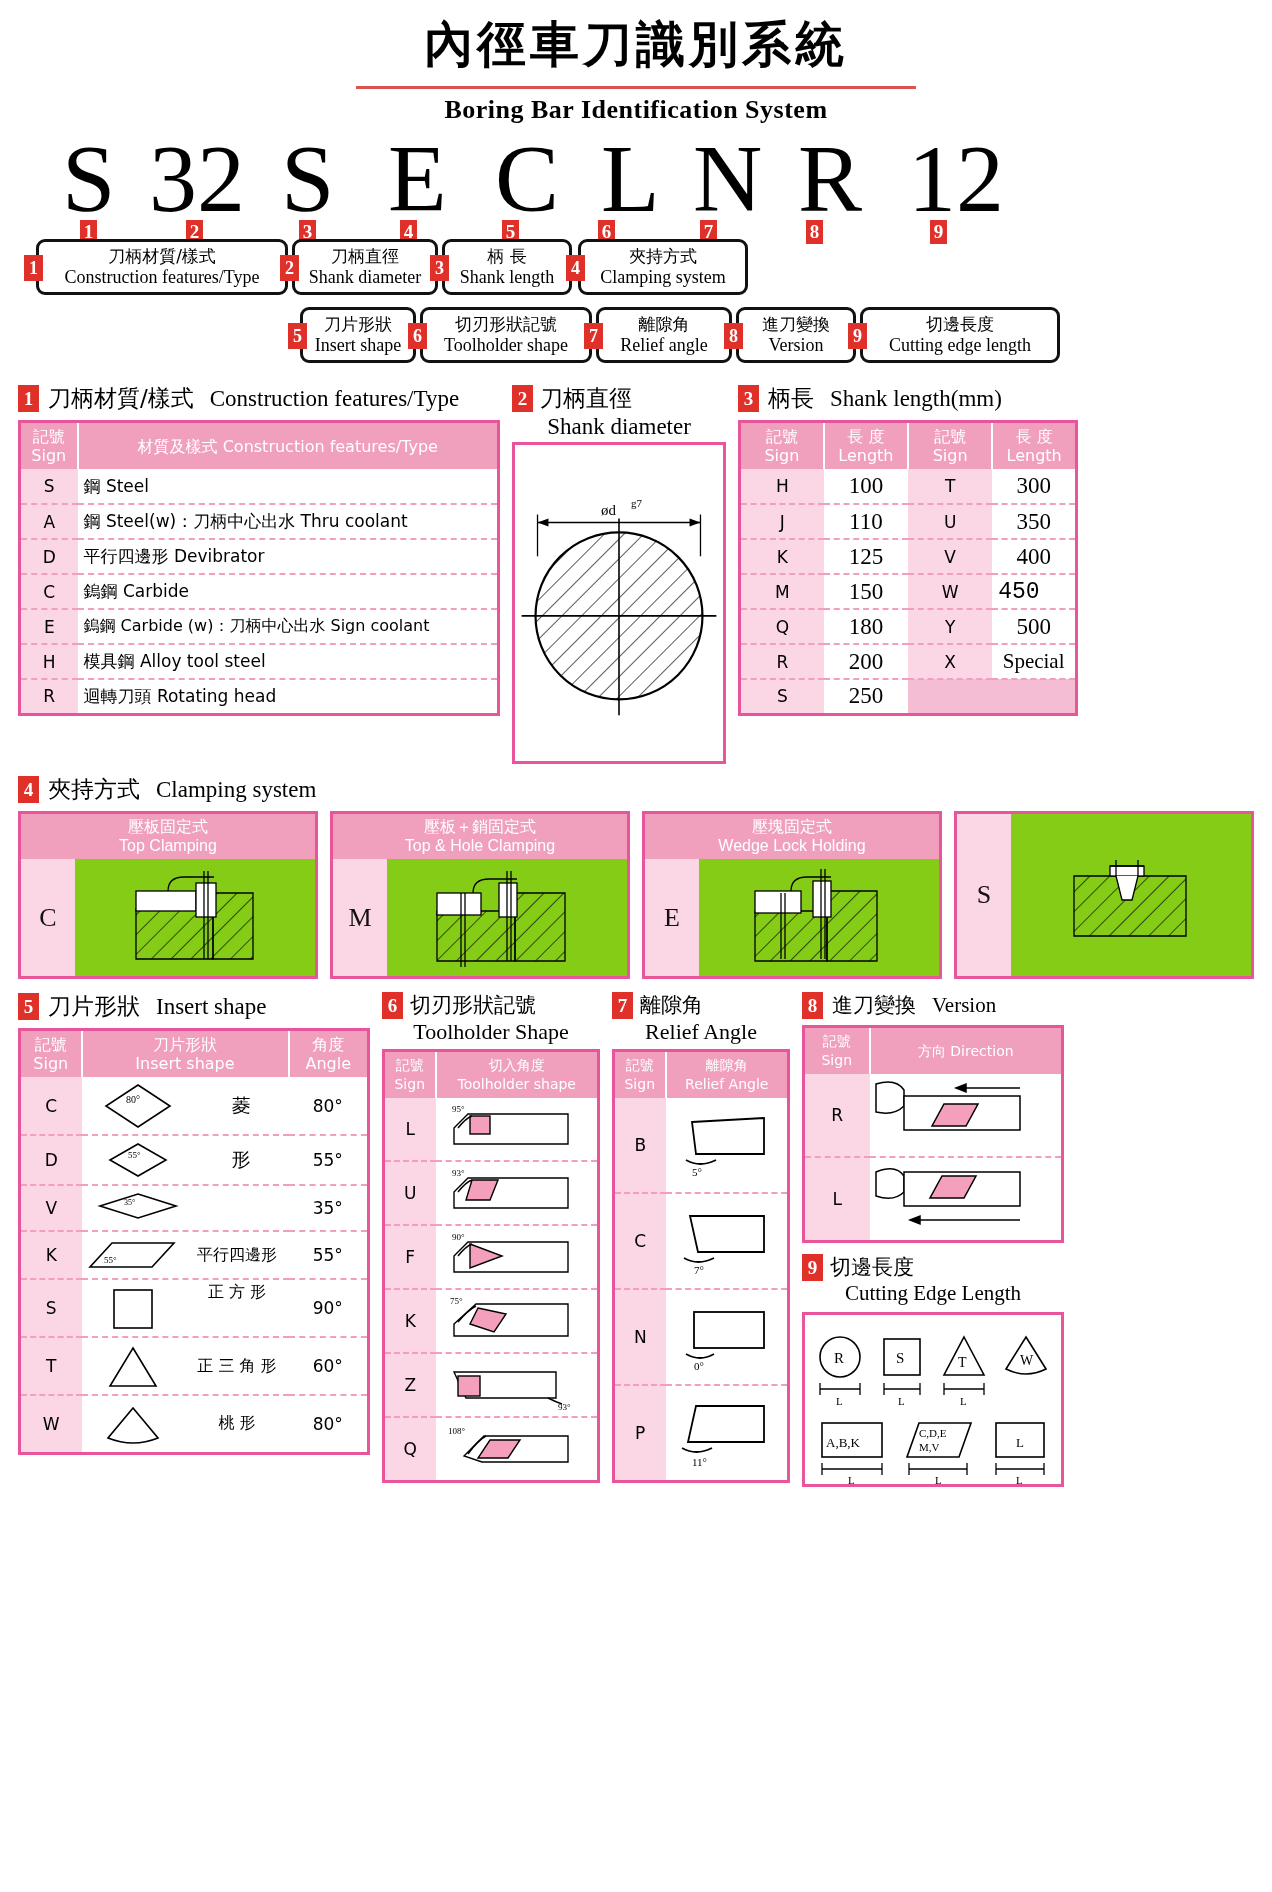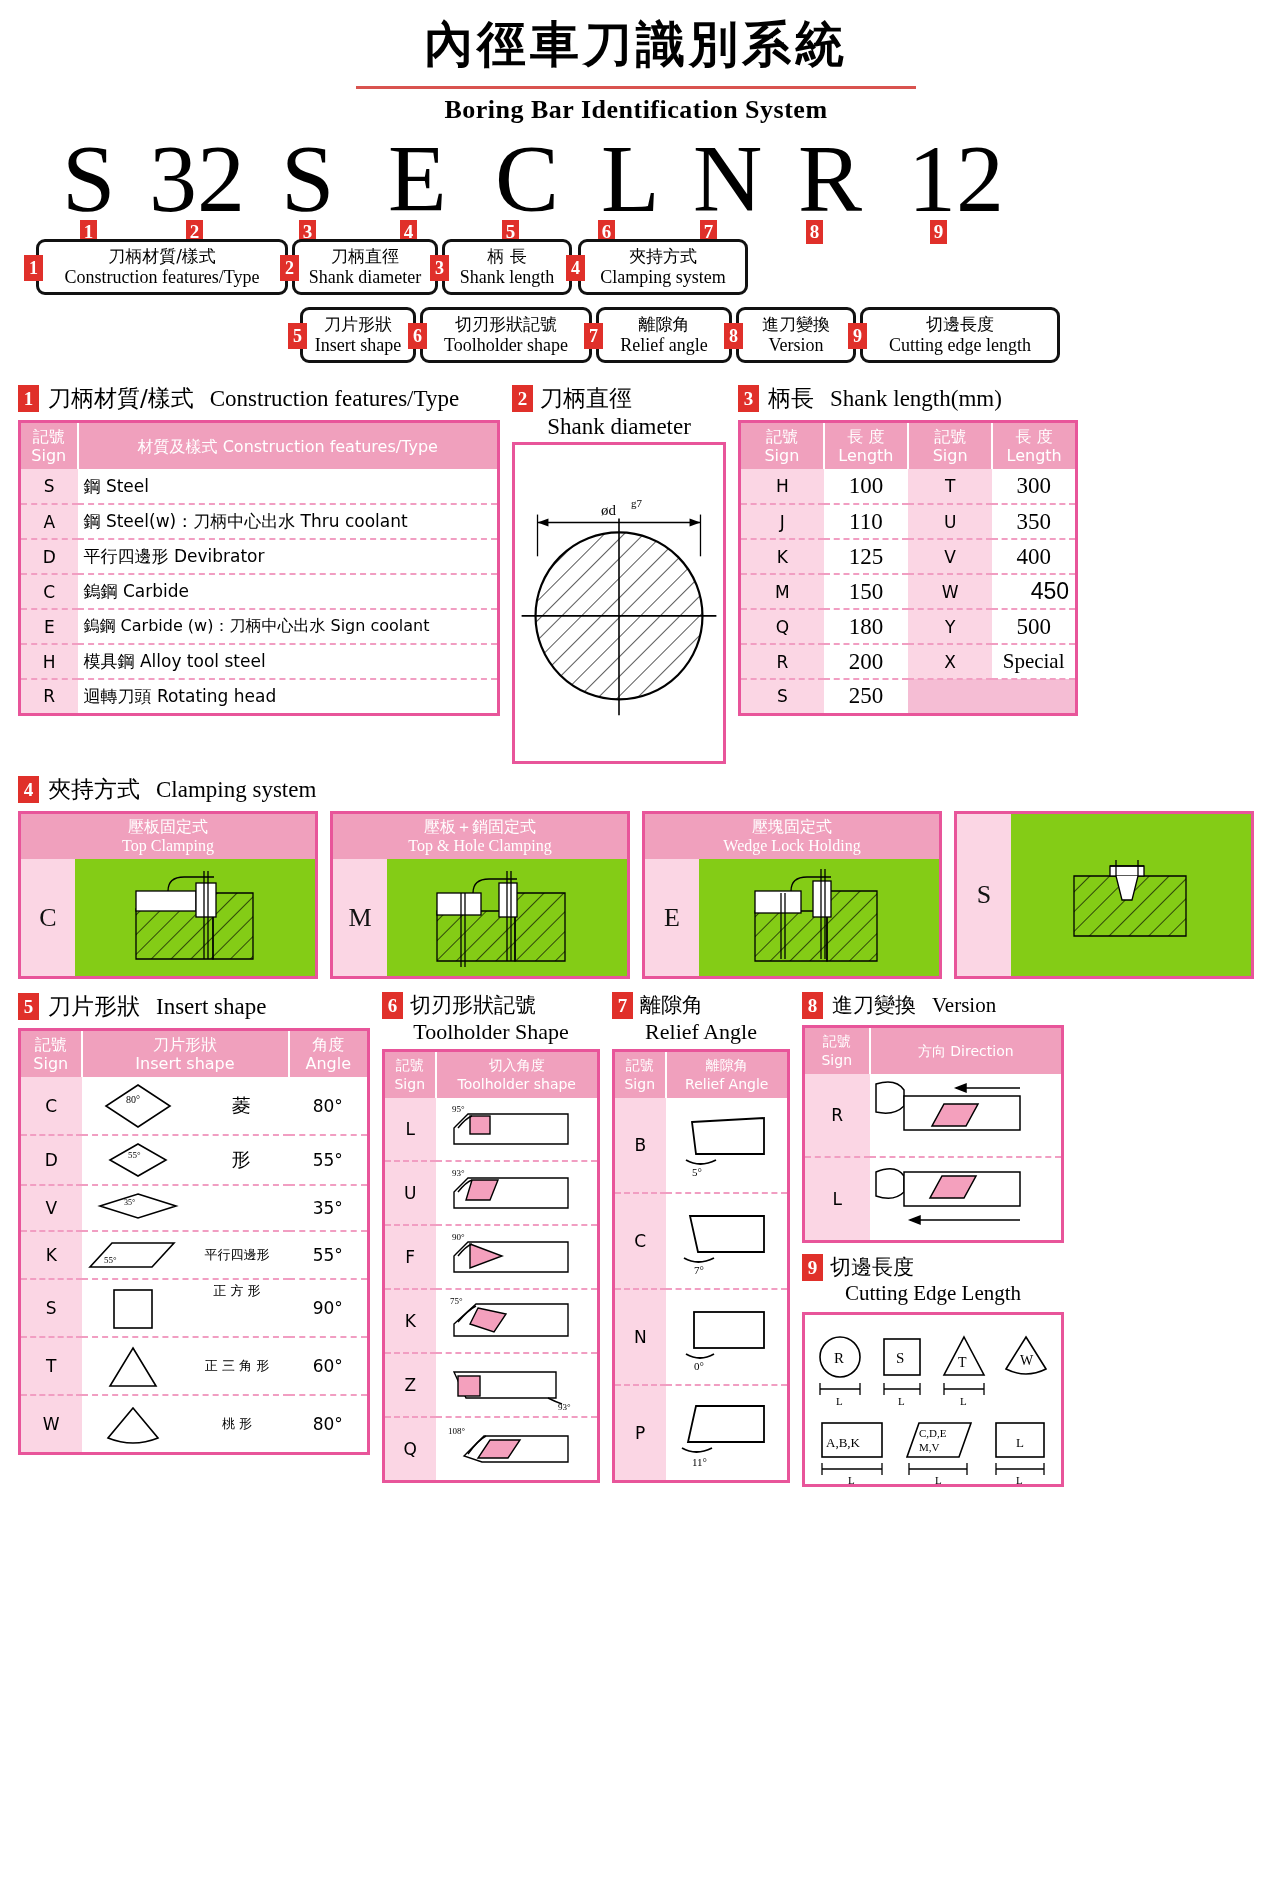--- a/index.html
+++ b/index.html
@@ -170,21 +170,21 @@
     background:#f0a0bd;
     color:#fff;
     text-align:center;
     padding:3px 0 4px 0;
   }
   .clamp-head .cn {
     font-family:"DejaVu Sans", sans-serif;
     font-size:16px; line-height:19px;
   }
   .clamp-head .en {
-    font-family:Liberation Serif, serif;
+    font-family:Liberation Sans, sans-serif;
     font-size:16px; line-height:19px;text-align:center;
   }
   .clamp-body { display:flex; flex:1; }
   .clamp-sign {
     background:#fbd6e4;
     width:54px;
     display:flex; align-items:center; justify-content:center;
     font-family:"Liberation Serif", serif;
     font-size:26px;
   }
@@ -193,21 +193,21 @@
   
   .stxt { font-family:"Liberation Serif", serif; font-size:9px; fill:#000; }
   .stxt2 { font-family:"Liberation Serif", serif; font-size:11px; fill:#000; }
 
   .insert-angle {
     font-family:"Liberation Serif", serif;
     font-size:25px; text-align:center;
   }
   .insert-name {
     font-family:"DejaVu Sans", sans-serif;
-    font-size:13px; text-align:center;
+    font-size:16px; text-align:center;
   }
 </style>
 </head>
 <body>
 
 <div class="page">
 
   <div class="title-cn">內徑車刀識別系統</div>
   <div class="title-rule"></div>
   <div class="title-en">Boring Bar Identification System</div>
@@ -420,21 +420,21 @@
         <tr>
           <td class="sign-col" style="width:auto;height:35px">K</td>
           <td style="text-align:center;font-family:'Liberation Serif',serif;font-size:23px">125</td>
           <td class="sign-col" style="width:auto">V</td>
           <td style="text-align:center;font-family:'Liberation Serif',serif;font-size:23px">400</td>
         </tr>
         <tr>
           <td class="sign-col" style="width:auto;height:35px">M</td>
           <td style="text-align:center;font-family:'Liberation Serif',serif;font-size:23px">150</td>
           <td class="sign-col" style="width:auto">W</td>
-          <td style="text-align:right;font-family:Liberation Sans, sans-serif;font-size:23px">450</td>
+          <td style="text-align:left;font-family:Liberation Mono, monospace;font-size:23px">450</td>
         </tr>
         <tr>
           <td class="sign-col" style="width:auto;height:35px">Q</td>
           <td style="text-align:center;font-family:'Liberation Serif',serif;font-size:23px">180</td>
           <td class="sign-col" style="width:auto">Y</td>
           <td style="text-align:center;font-family:'Liberation Serif',serif;font-size:23px">500</td>
         </tr>
         <tr>
           <td class="sign-col" style="width:auto;height:35px">R</td>
           <td style="text-align:center;font-family:'Liberation Serif',serif;font-size:23px">200</td>

